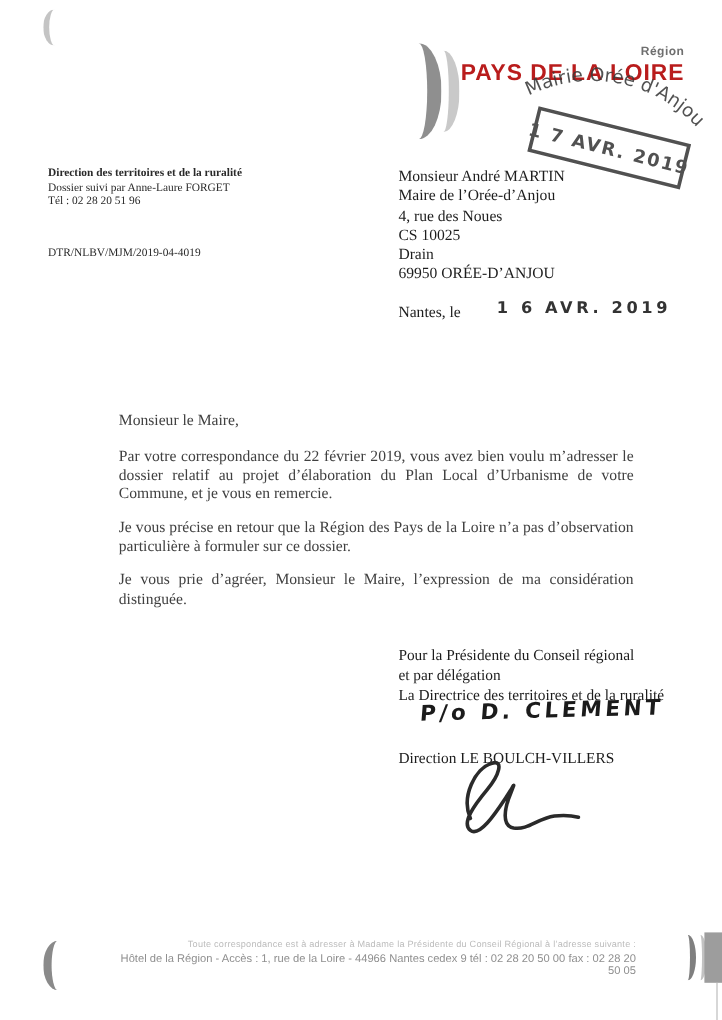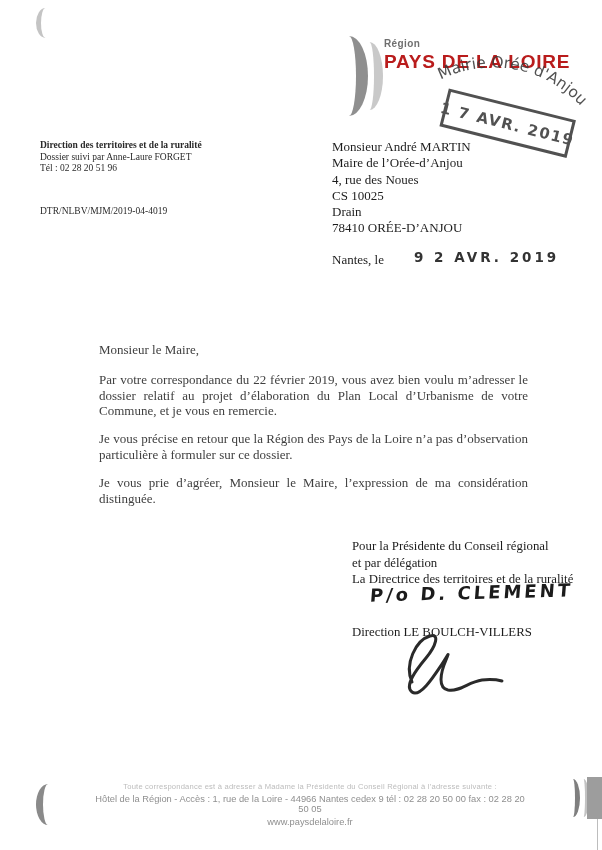--- a/index.html
+++ b/index.html
@@ -10,21 +10,21 @@
   
   .crescent{border-radius:50%;position:absolute;background:transparent;}
   .mark-top-left{left:36px;top:8px;width:14px;height:30px;border-left:5px solid #c4c4c4;}
   .mark-bottom-left{left:36px;top:784px;width:17px;height:41px;border-left:7px solid #8a8a8a;}
   
   .logo{position:absolute;left:330px;top:36px;width:230px;height:84px;}
   .logo-mark{position:absolute;left:0;top:0;width:46px;height:82px;}
   .logo-arc-dark{position:absolute;left:0;top:0;width:26px;height:80px;border-right:12px solid #8f8f8f;border-radius:50%;}
   .logo-arc-light{position:absolute;left:26px;top:6px;width:18px;height:68px;border-right:9px solid #c9c9c9;border-radius:50%;}
   .logo-text{position:absolute;left:54px;top:2px;font-family:"Liberation Sans",sans-serif;}
-  .logo-region{font-size:10px;font-weight:bold;color:#6f6f6f;letter-spacing:.4px;}
+  .logo-region{font-size:10px;font-weight:bold;color:#6f6f6f;letter-spacing:.4px;text-align:right;}
   .logo-name{font-size:19px;font-weight:bold;color:#b91c1c;letter-spacing:.8px;margin-top:2px;white-space:nowrap;}
   
   .stamp{position:absolute;left:428px;top:56px;width:170px;height:100px;transform:rotate(14deg);opacity:.88;}
   .stamp svg text, .stamp svg textPath{fill:#3a3a3a;font-family:"DejaVu Sans",sans-serif;}
   
   .sender{position:absolute;left:40px;top:140px;font-size:9.5px;line-height:11.5px;color:#2a2a2a;}
   .sender .bold{font-weight:bold;}
   .sender .ref{margin-top:31px;}
   
   .recipient{position:absolute;left:332px;top:139px;font-size:13px;line-height:16.3px;color:#1d1d1d;}
@@ -34,31 +34,31 @@
   .date-stamp{
     position:absolute;left:82px;top:-3px;white-space:nowrap;
     font-family:"DejaVu Sans",sans-serif;font-weight:bold;font-size:13.5px;
     letter-spacing:3px;color:#333333;
   }
   
   .letter-body{position:absolute;left:99px;top:342px;width:429px;font-size:13px;line-height:15.8px;color:#404040;}
   .letter-body p{margin:0 0 12px 0;text-align:justify;}
   .letter-body p.salutation{text-align:left;margin-bottom:14px;}
   
-  .signature{position:absolute;left:332px;top:538px;width:240px;font-size:12.8px;line-height:16.6px;color:#1c1c1c;margin-left:20px;}
+  .signature{position:absolute;left:332px;top:538px;width:240px;font-size:12.8px;line-height:16.6px;color:#1c1c1c;}
   .handwriting{
     position:absolute;left:18px;top:47px;white-space:nowrap;
     font-family:"DejaVu Sans",sans-serif;font-weight:bold;font-size:18px;
     letter-spacing:3px;color:#1b1b1b;transform:rotate(-1.5deg) skewX(-6deg);
   }
   .signatory{position:absolute;left:0;top:86px;white-space:nowrap;}
   .scribble{position:absolute;left:38px;top:92px;}
   
   .footer{
-    position:absolute;right:72px;top:782px;width:440px;text-align:center;
+    position:absolute;right:72px;top:782px;width:440px;text-align:right;
     font-family:"Liberation Sans",sans-serif;color:#9b9b9b;
   }
   .footer .notice{font-size:7.6px;color:#bcbcbc;letter-spacing:.2px;}
   .footer .address{font-size:9.3px;margin-top:3px;color:#8f8f8f;}
   .footer .website{font-size:9.3px;margin-top:3px;color:#8f8f8f;}
   
   .br-mark{position:absolute;right:0;top:777px;width:36px;height:75px;}
   .br-arc-dark{position:absolute;left:0;top:2px;width:9px;height:38px;border-right:5px solid #7f7f7f;border-radius:50%;}
   .br-arc-light{position:absolute;left:12px;top:2px;width:7px;height:38px;border-right:4px solid #c2c2c2;border-radius:50%;}
   .br-rect{position:absolute;left:21px;top:0;width:15px;height:42px;background:#9d9d9d;}
@@ -101,26 +101,26 @@
     <div>Tél : 02 28 20 51 96</div>
     <div class="ref">DTR/NLBV/MJM/2019-04-4019</div>
   </div>
 
   <div class="recipient">
     <div class="name">Monsieur André MARTIN</div>
     <div>Maire de l’Orée-d’Anjou</div>
     <div>4, rue des Noues</div>
     <div>CS 10025</div>
     <div>Drain</div>
-    <div>78410 ORÉE-D’ANJOU</div>
+    <div>69950 ORÉE-D’ANJOU</div>
   </div>
 
   <div class="dateline">
     <span>Nantes, le</span>
-    <span class="date-stamp">9 2 AVR. 2019</span>
+    <span class="date-stamp">1 6 AVR. 2019</span>
   </div>
 
   <div class="letter-body">
     <p class="salutation">Monsieur le Maire,</p>
     <p>Par votre correspondance du 22 février 2019, vous avez bien voulu m’adresser le dossier relatif au projet d’élaboration du Plan Local d’Urbanisme de votre Commune, et je vous en remercie.</p>
     <p>Je vous précise en retour que la Région des Pays de la Loire n’a pas d’observation particulière à formuler sur ce dossier.</p>
     <p>Je vous prie d’agréer, Monsieur le Maire, l’expression de ma considération distinguée.</p>
   </div>
 
   <div class="signature">
@@ -130,21 +130,20 @@
     <div class="handwriting">P/o  D. CLEMENT</div>
     <div class="signatory">Direction LE BOULCH-VILLERS</div>
     <svg class="scribble" width="120" height="80" viewBox="0 0 120 80">
       <path d="M22,52 C14,34 26,10 40,6 C50,3 46,16 36,28 C26,40 14,56 22,62 C30,68 44,46 52,34 C58,25 60,20 56,30 C50,44 48,58 58,60 C70,62 78,52 92,50 C102,49 108,50 112,51" fill="none" stroke="#2a2a2a" stroke-width="3" stroke-linecap="round"></path>
     </svg>
   </div>
 
   <div class="footer">
     <div class="notice">Toute correspondance est à adresser à Madame la Présidente du Conseil Régional à l’adresse suivante :</div>
     <div class="address">Hôtel de la Région - Accès : 1, rue de la Loire - 44966 Nantes cedex 9    tél : 02 28 20 50 00    fax : 02 28 20 50 05</div>
-    <div class="website">www.paysdelaloire.fr</div>
   </div>
 
   <div class="crescent mark-bottom-left"></div>
 
   <div class="br-mark">
     <div class="br-arc-dark"></div>
     <div class="br-arc-light"></div>
     <div class="br-rect"></div>
     <div class="br-line"></div>
   </div>

